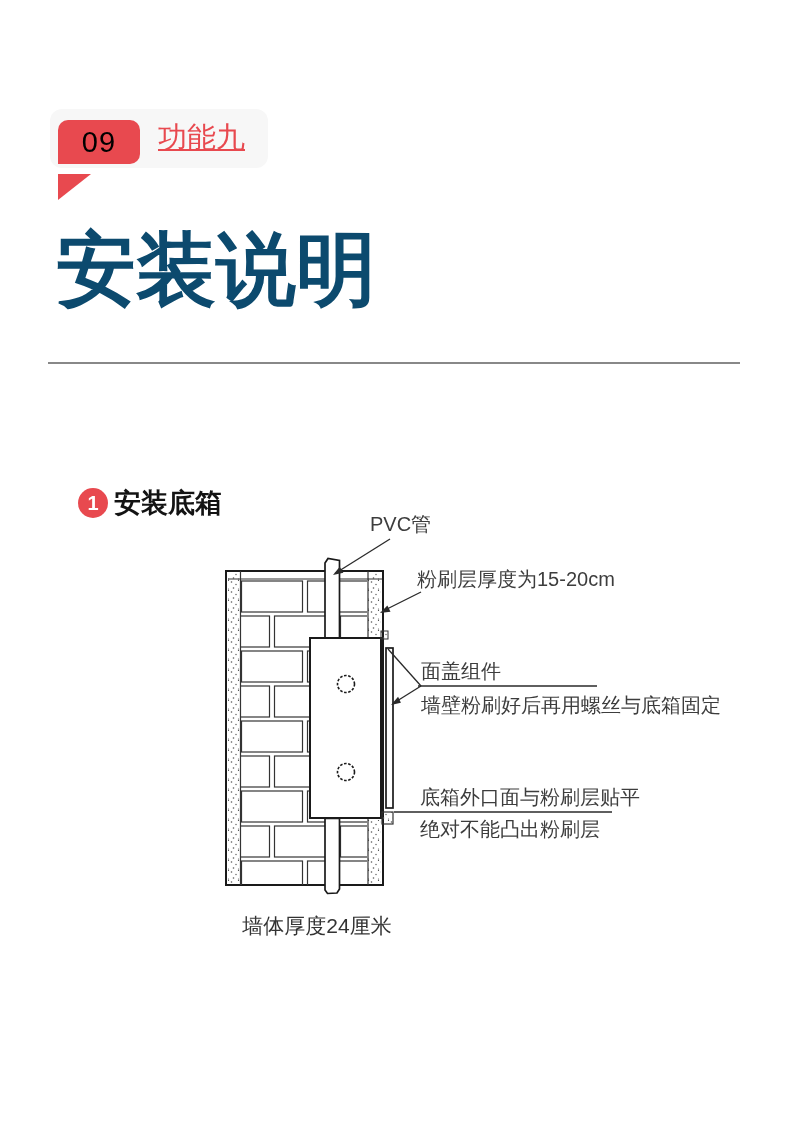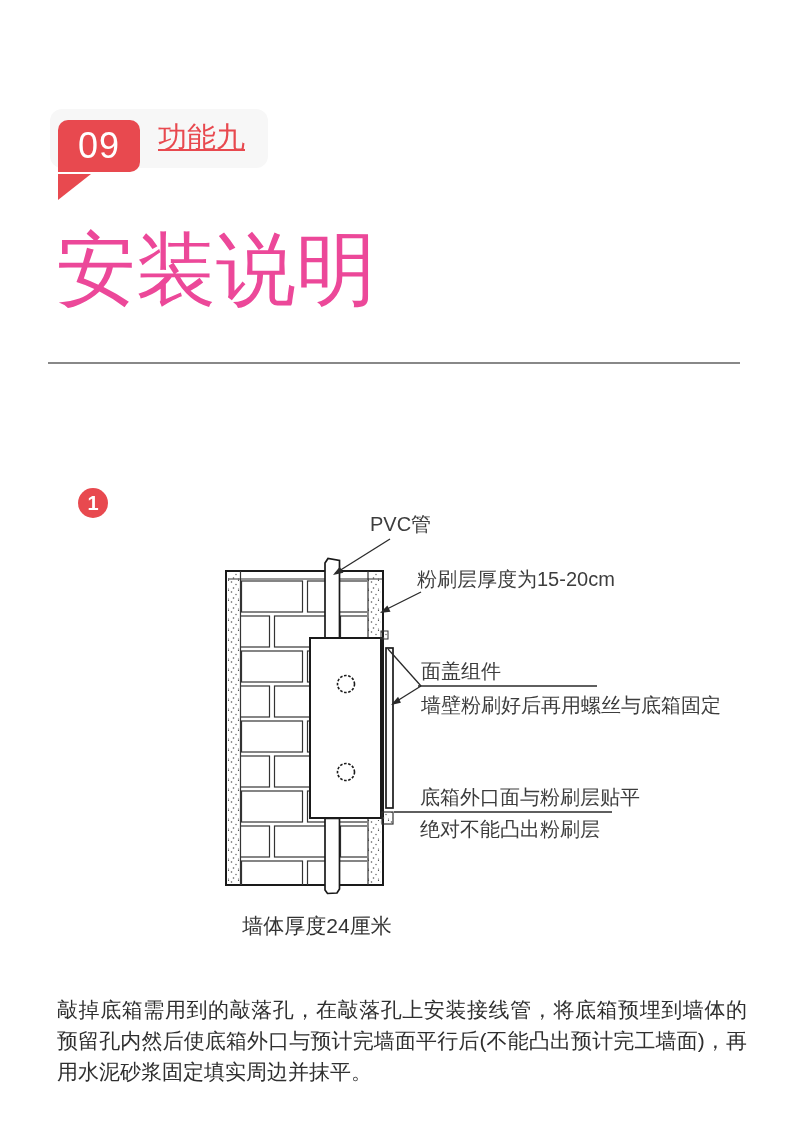--- a/index.html
+++ b/index.html
@@ -26,44 +26,44 @@
     font-size: 29px;
     line-height: 32px;
     color: #e8494f;
     font-weight: 500;
     white-space: nowrap;
     text-decoration: underline;
   }
   .num-bubble {
     position: absolute;
     left: 58px; top: 120px;
-    width: 82px; height: 52px;
+    width: 82px; height: 44px;
     background: #e8494f;
     border-radius: 10px 10px 10px 0;
     display: flex; align-items: center; justify-content: center;
-    color: #ffffff;
-    font-size: 36px;
+    color: #000000;
+    font-size: 29px;
     font-weight: 500;
     letter-spacing: 1px;
   }
   .num-bubble-tail {
     position: absolute;
     left: 58px; top: 174px;
     width: 33px; height: 26px;
     background: #e8494f;
     clip-path: polygon(0 0, 100% 0, 0 100%);
   }
   
   .page-title {
     position: absolute;
     left: 56px; top: 224px;
     font-size: 80px;
     line-height: 92px;
-    font-weight: 400;
-    color: #ec4899;
+    font-weight: 700;
+    color: #0c4a6e;
     white-space: nowrap;
   }
   .divider {
     position: absolute;
     left: 48px; top: 362px;
     width: 692px; height: 2px;
     background: #888888;
   }
   
   .step-circle {
@@ -121,20 +121,21 @@
     <span>09</span>
   </div>
   <div class="num-bubble-tail"></div>
 
   <h1 class="page-title">安装说明</h1>
   <div class="divider"></div>
 
   <div class="step-circle">
     <span>1</span>
   </div>
+  <span class="section-title">安装底箱</span>
 
   <svg class="diagram-svg" viewBox="0 500 790 450" xmlns="http://www.w3.org/2000/svg">
     <defs>
       <pattern id="stipple" patternUnits="userSpaceOnUse" width="10" height="10">
         <circle cx="1.5" cy="2" r="0.8" fill="#555"></circle>
         <circle cx="6" cy="4.5" r="0.7" fill="#555"></circle>
         <circle cx="3.5" cy="8" r="0.8" fill="#555"></circle>
         <circle cx="8.5" cy="9" r="0.6" fill="#555"></circle>
         <circle cx="8.5" cy="0.5" r="0.6" fill="#555"></circle>
       </pattern>
@@ -181,15 +182,14 @@
 
     <text x="370" y="531">PVC管</text>
     <text x="417" y="586">粉刷层厚度为15-20cm</text>
     <text x="421" y="678">面盖组件</text>
     <text x="421" y="712">墙壁粉刷好后再用螺丝与底箱固定</text>
     <text x="420" y="804">底箱外口面与粉刷层贴平</text>
     <text x="420" y="836">绝对不能凸出粉刷层</text>
     <text class="wall-dim" x="317" y="933" text-anchor="middle">墙体厚度24厘米</text>
   </svg>
 
-  <p class="instruction-paragraph">敲掉底箱需用到的敲落孔，在敲落孔上安装接线管，将底箱预埋到墙体的预留孔内然后使底箱外口与预计完墙面平行后(不能凸出预计完工墙面)，再用水泥砂浆固定填实周边并抹平。</p>
 
 </div>
 
 </body></html>

